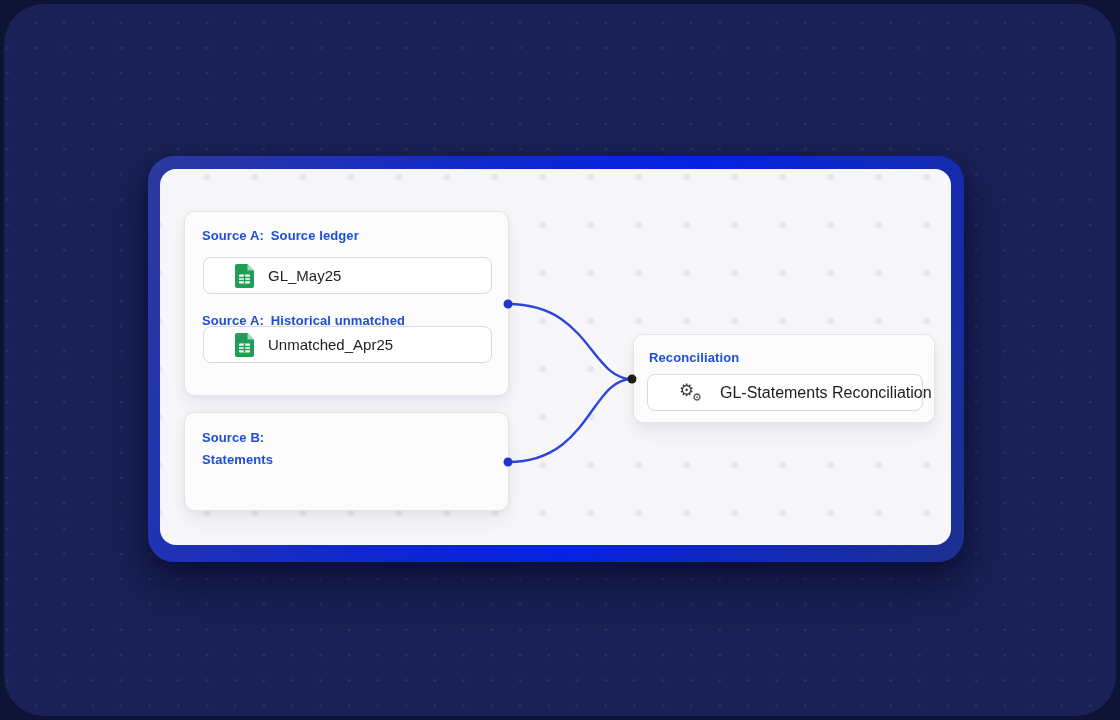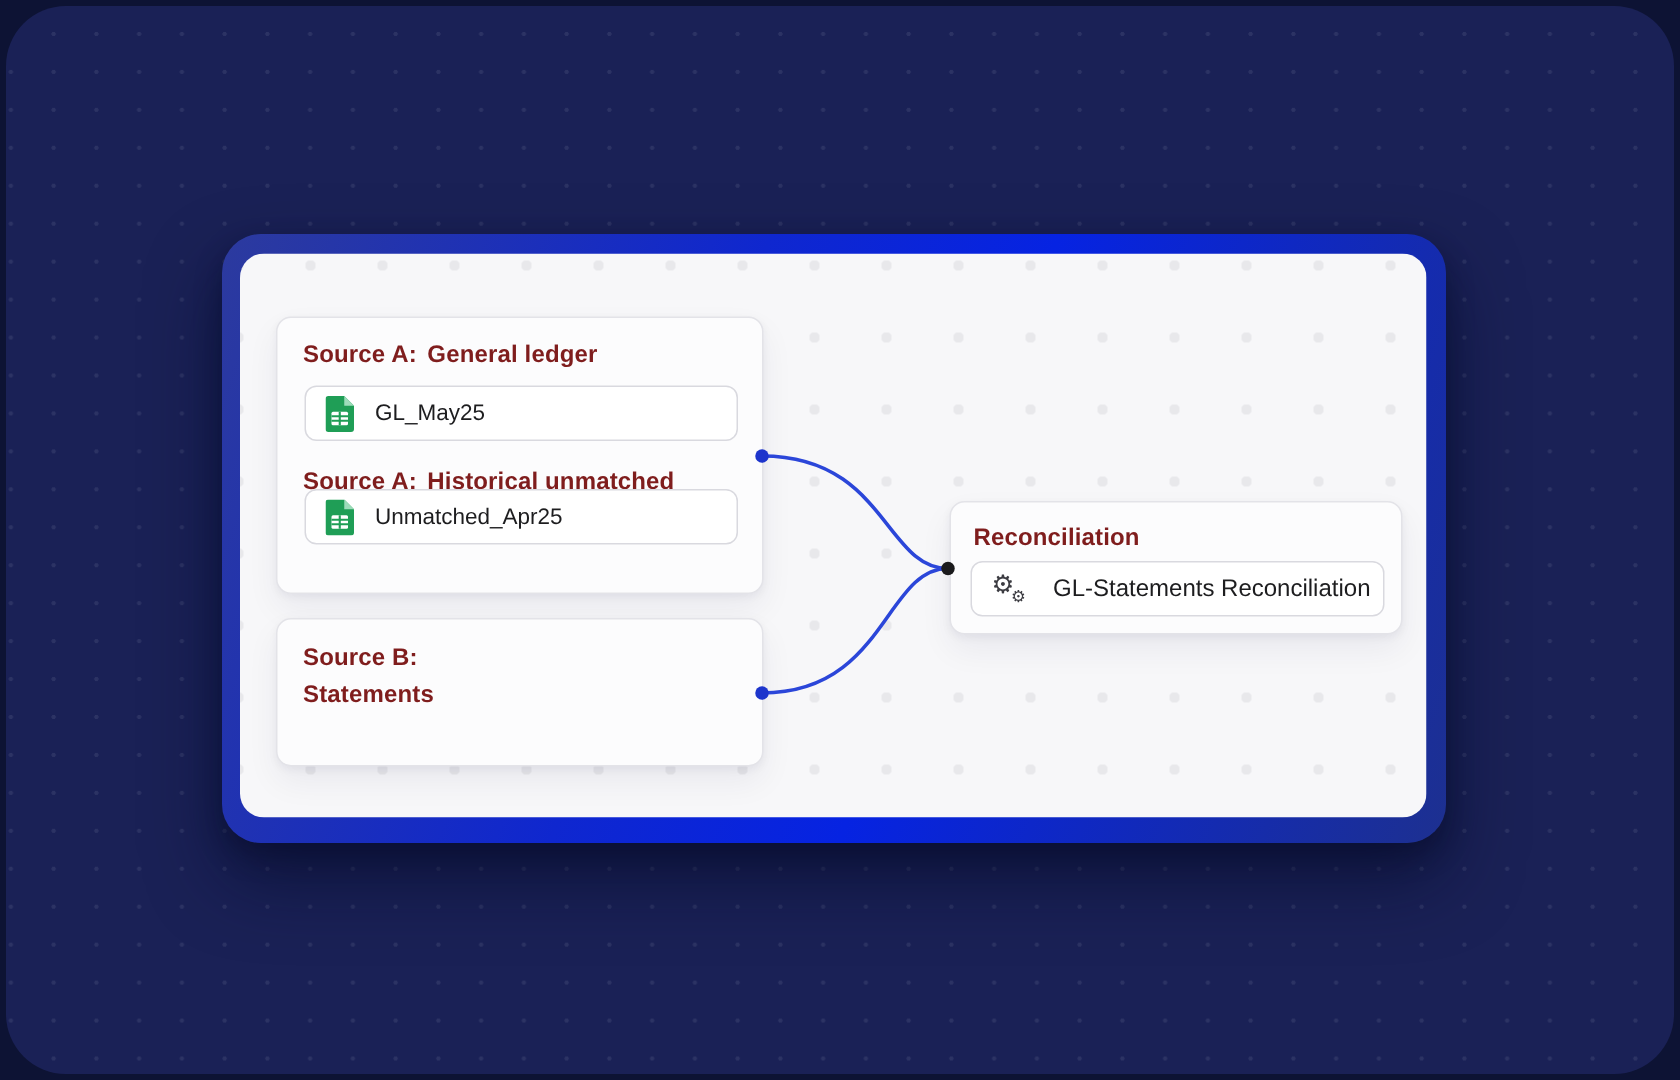--- a/index.html
+++ b/index.html
@@ -36,27 +36,27 @@
     position:absolute; background:#fcfcfd;
     border:1px solid #e3e3e8; border-radius:10px;
     box-shadow:0 10px 22px rgba(20,24,60,.06), 0 2px 6px rgba(20,24,60,.05);
   }
   .panel-a { left:24px; top:42px;  width:325px; height:185px; }
   .panel-b { left:24px; top:243px; width:325px; height:99px;  }
   .panel-r { left:473px; top:165px; width:302px; height:89px; }
 
   .src-label {
     position:absolute; left:17px; display:flex; gap:7px;
-    font-size:16px; font-weight:700; color:#7f1d1d; letter-spacing:.1px;
+    font-size:13px; font-weight:700; color:#1d4ed8; letter-spacing:.1px;
     white-space:nowrap;
   }
   .chip {
     position:absolute; height:37px; background:#ffffff;
     border:1px solid #d9d9df; border-radius:8px;
-    display:flex; align-items:center; padding-left:13px; gap:14px;
+    display:flex; align-items:center; padding-left:31px; gap:14px;
     cursor:pointer;
   }
   .chip-file { left:18px; width:289px; }
   .chip-text { font-size:15px; color:#1d1d1f; white-space:nowrap; }
 
   .sheet-icon { width:19px; height:24px; flex:0 0 auto; }
 
   .gears-icon { position:relative; width:27px; height:24px; flex:0 0 auto; }
   .gear-big, .gear-small {
     position:absolute; font-family:"DejaVu Sans", sans-serif; color:#3c3c42; line-height:1;
@@ -72,21 +72,21 @@
 
 <div class="stage">
   <div class="surface"></div>
 
   <div class="frame">
     <div class="card">
 
       <div class="panel panel-a">
         <div class="src-label" style="top:16px;">
           <span>Source A:</span>
-          <span>General ledger</span>
+          <span>Source ledger</span>
         </div>
         <div class="chip chip-file" style="top:45px;">
           <svg class="sheet-icon" viewBox="0 0 19 24">
             <path d="M2 0h10.5L19 6.5V22a2 2 0 0 1-2 2H2a2 2 0 0 1-2-2V2a2 2 0 0 1 2-2z" fill="#1f9e56"></path>
             <path d="M12.5 0L19 6.5h-6.5z" fill="#9ddcba"></path>
             <rect x="4" y="10.5" width="11" height="9" rx="1" fill="#fff"></rect>
             <path d="M4 13.5h11M4 16.5h11M9.5 10.5v9" stroke="#1f9e56" stroke-width="1.4" fill="none"></path>
           </svg>
           <span class="chip-text">GL_May25</span>
         </div>

